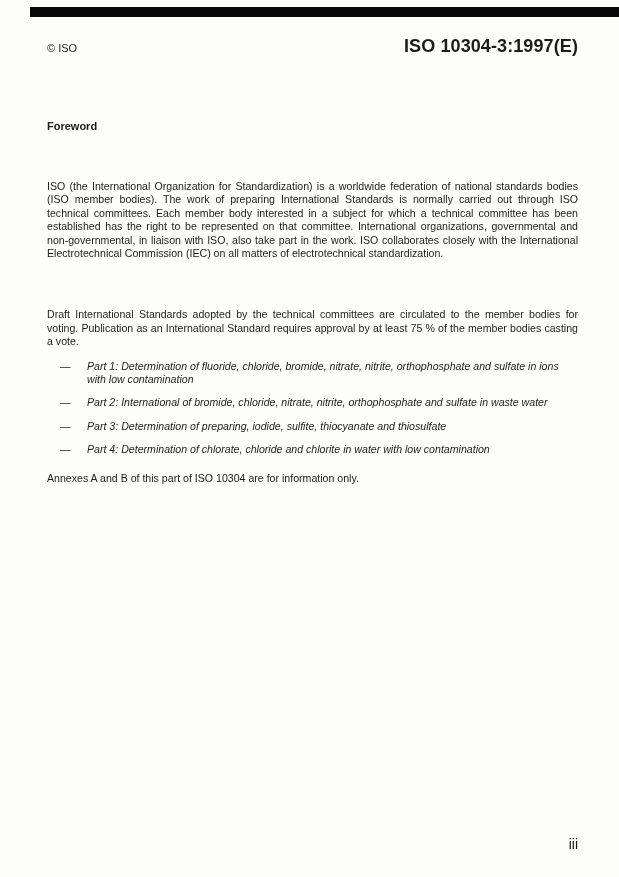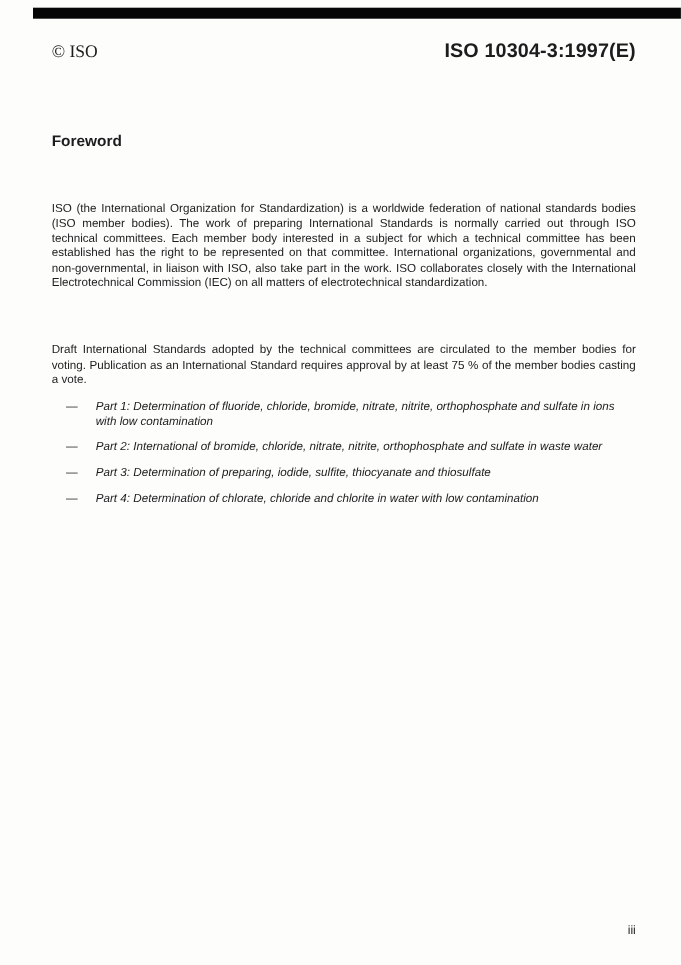--- a/index.html
+++ b/index.html
@@ -21,30 +21,30 @@
   }
   .page-header {
     position: absolute;
     top: 36px;
     left: 47px;
     right: 41px;
     display: flex;
     justify-content: space-between;
     align-items: baseline;
   }
-  .header-left { font-size: 16px; font-family: Liberation Serif, serif; }
+  .header-left { font-size: 11px; }
   .header-right { font-size: 18px; font-weight: bold; letter-spacing: 0.1px; }
   .content {
     position: absolute;
     top: 120px;
     left: 47px;
     width: 531px;
   }
   .section-title {
-    font-size: 14px;
+    font-size: 11px;
     font-weight: bold;
     margin-bottom: 27px;
   }
   .para {
     font-size: 10.6px;
     line-height: 13.4px;
     text-align: justify;
     margin-bottom: 11px;
     margin-top: 48px;
   }
@@ -65,21 +65,21 @@
     flex: 1;
   }
   .closing {
     margin-top: 15px;
     text-align: left;
   }
   .page-number {
     position: absolute;
     bottom: 25px;
     right: 41px;
-    font-size: 11px;
+    font-size: 14px;
   }
 </style>
 </head>
 <body>
 
 <div class="page">
 
   <div class="scan-bar"></div>
 
   <header class="page-header">
@@ -104,17 +104,18 @@
         </div>
         <div class="list-item">
           <span class="list-marker">—</span>
           <span class="list-text">Part 3: Determination of preparing, iodide, sulfite, thiocyanate and thiosulfate</span>
         </div>
         <div class="list-item">
           <span class="list-marker">—</span>
           <span class="list-text">Part 4: Determination of chlorate, chloride and chlorite in water with low contamination</span>
         </div>
       </div>
+    <p class="para closing">Annexes A and B of this part of ISO 10304 are for information only.</p>
   </main>
 
   <span class="page-number">iii</span>
 
 </div>
 
 </body></html>

